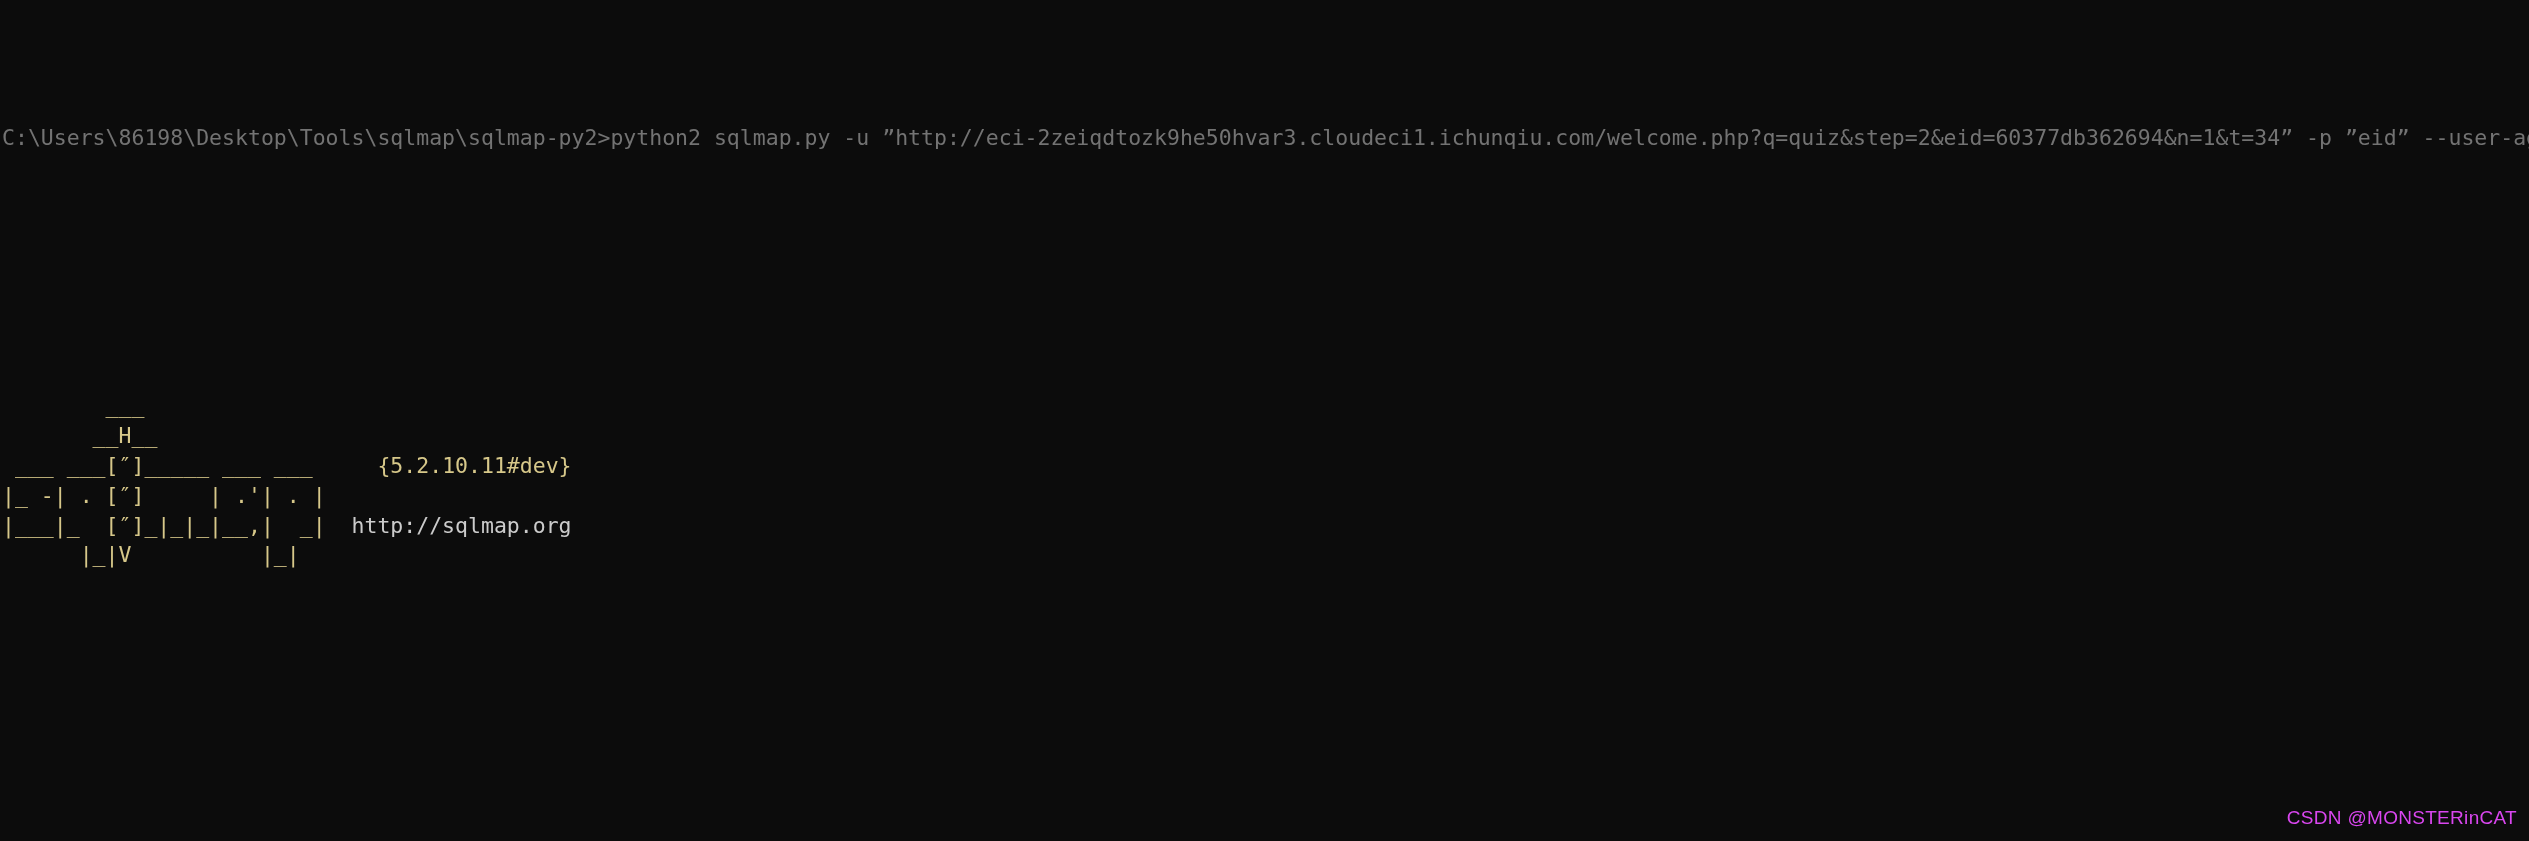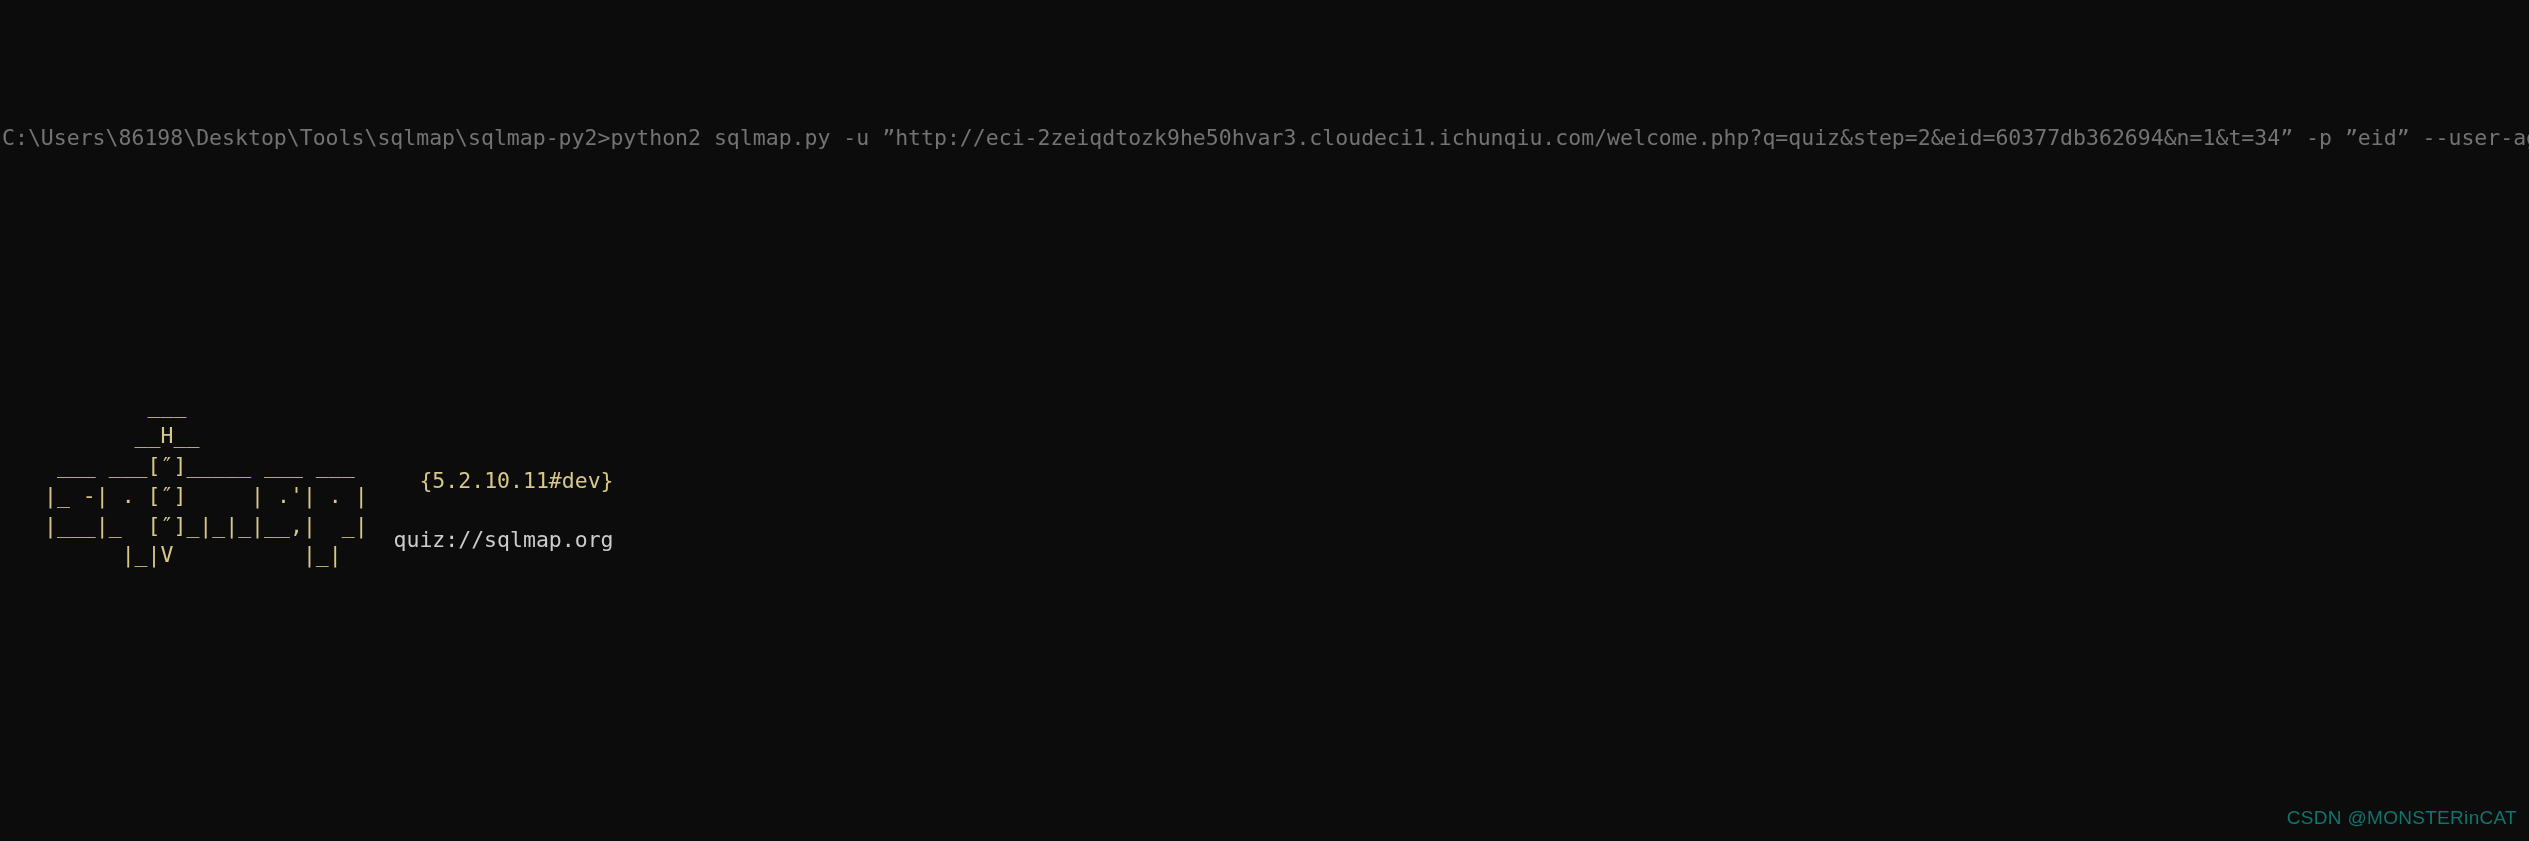--- a/index.html
+++ b/index.html
@@ -30,60 +30,59 @@
     white-space: pre;
     min-height: 29.8px;
   }
   .blank { min-height: 29.8px; }
 
   
   .c-white   { color: #737373; }
   .c-logo    { color: #d7c88a; }
   #logo-row {
     display: flex;
-    align-items: center;
-    margin-left: 42px;
+    align-items: flex-start;
   }
   #logo-art {
     white-space: pre;
   }
   #logo-meta {
     white-space: pre;
     margin-left: 0px;
   }
   #version {
     color: #d7c88a;
   }
   #site {
     color: #cccccc;
   }
   .watermark {
     position: absolute;
     right: 12px;
     bottom: 8px;
-    color: #0f766e;
+    color: #d946ef;
     font-size: 19px;
     font-family: "Liberation Sans", sans-serif;
     letter-spacing: 0.3px;
   }
 </style>
 </head>
 <body>
 
 <div id="terminal">
 
   
   <div class="line"><span class="c-white">C:\Users\86198\Desktop\Tools\sqlmap\sqlmap-py2&gt;</span><span class="c-white">python2 sqlmap.py -u ”http://eci-2zeiqdtozk9he50hvar3.cloudeci1.ichunqiu.com/welcome.php?q=quiz&amp;step=2&amp;eid=60377db362694&amp;n=1&amp;t=34” -p ”eid” --user-agent=”Mozilla/5.</span></div>
 
   <div class="blank"></div>
 
   
   <div id="logo-row">
     <div id="logo-art"><div class="line c-logo">        ___</div><div class="line c-logo">       __H__</div><div class="line c-logo"><span>&nbsp;___ ___[</span><span class="redblock">″</span><span>]_____ ___ ___&nbsp;&nbsp;</span></div><div class="line c-logo"><span>|_ -| . [</span><span class="redblock">″</span><span>]&nbsp;&nbsp;&nbsp;&nbsp;&nbsp;| .'| . |</span></div><div class="line c-logo"><span>|___|_&nbsp;&nbsp;[</span><span class="redblock">″</span><span>]_|_|_|__,|&nbsp;&nbsp;_|</span></div><div class="line c-logo">      |_|V          |_|   </div></div>
-    <div id="logo-meta"><div class="line">&nbsp;</div><div class="line">&nbsp;</div><div class="line"><span>&nbsp;&nbsp;&nbsp;</span><span id="version">{5.2.10.11#dev}</span></div><div class="line">&nbsp;</div><div class="line"><span>&nbsp;</span><span id="site">quiz://sqlmap.org</span></div></div>
+    <div id="logo-meta"><div class="line">&nbsp;</div><div class="line">&nbsp;</div><div class="line"><span>&nbsp;&nbsp;&nbsp;</span><span id="version">{5.2.10.11#dev}</span></div><div class="line">&nbsp;</div><div class="line"><span>&nbsp;</span><span id="site">http://sqlmap.org</span></div></div>
   </div>
 
   <div class="blank"></div>
 
   
   
   
 
   
 

